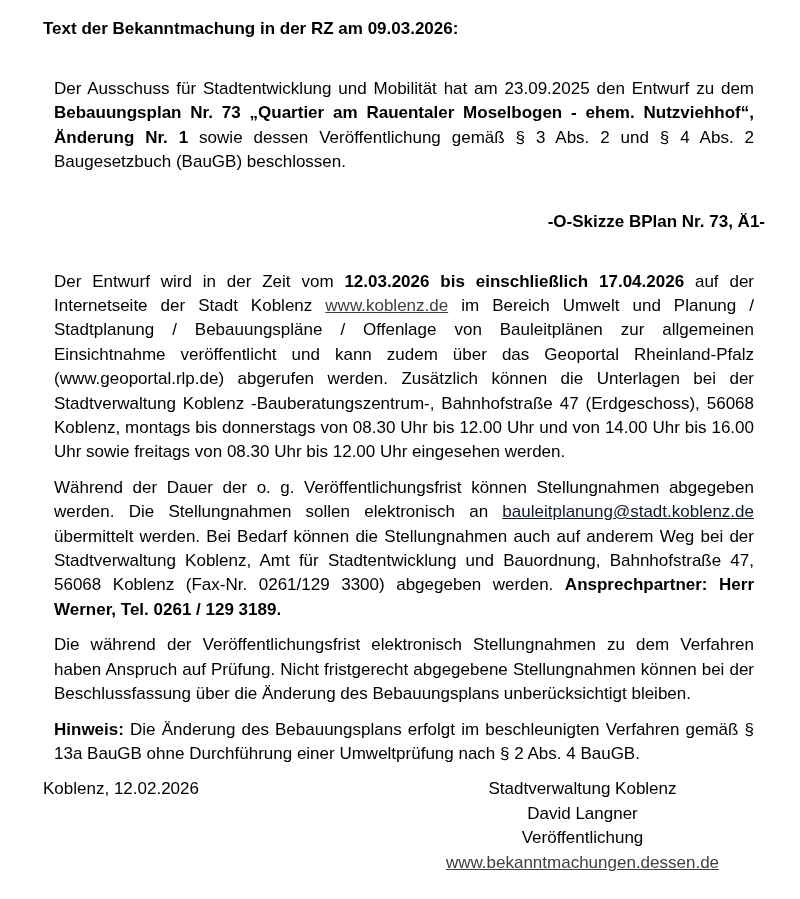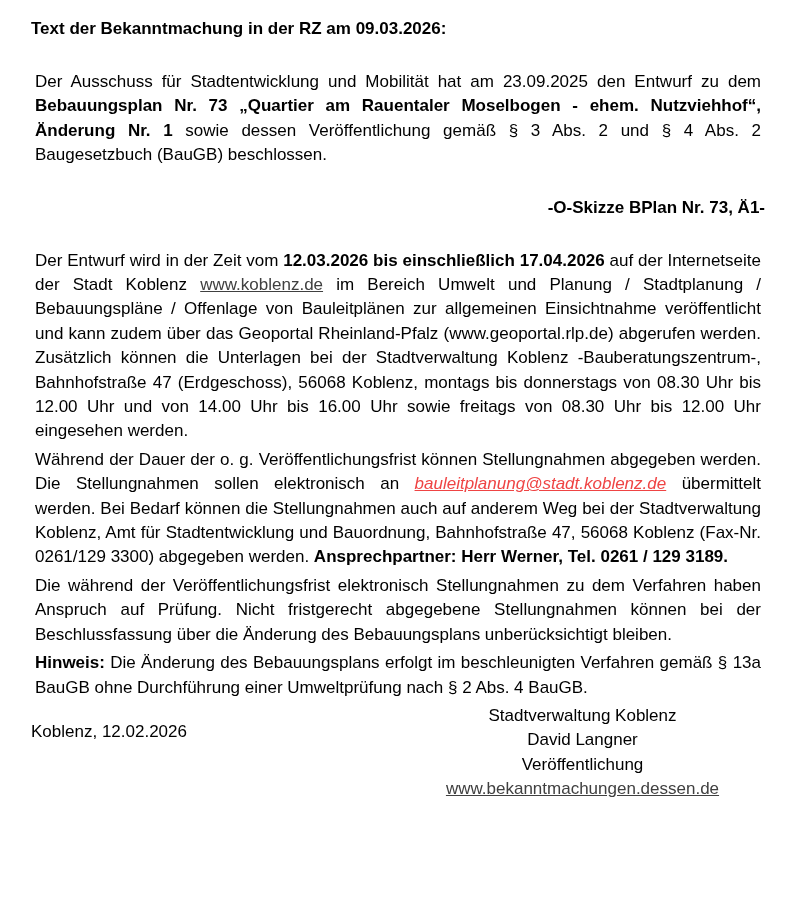--- a/index.html
+++ b/index.html
@@ -9,45 +9,45 @@
     height: 899px;
     overflow: hidden;
     font-family: "Liberation Sans", sans-serif;
     font-size: 17px;
     line-height: 24.4px;
     color: #000000;
   }
   .page {
     width: 788px;
     height: 899px;
-    padding: 17px 23px 0 31px;
+    padding: 17px 23px 0 43px;
   }
   p.body-par {
     text-align: justify;
-    margin: 4px;
+    margin: 11px;
   }
   .spacer { height: 24.4px; }
   .doc-title {
     font-weight: bold;
     text-align: left;
   }
   .sketch-heading {
     font-weight: bold;
     text-align: right;
   }
   b { font-weight: bold; }
   a { text-decoration: underline; cursor: pointer; }
   a.link-blue { color: #404040; }
-  a.link-black { color: #ef4444; font-style: italic; }
+  a.link-black { color: #0f172a; }
   .footer-row {
     display: flex;
     justify-content: space-between;
     align-items: flex-start;
   }
-  .place-date { text-align: right; white-space: nowrap; margin-top: 16px; }
+  .place-date { text-align: right; white-space: nowrap; }
   .signature {
     width: 365px;
     text-align: center;
   }
   .signature div { line-height: 24.4px; }
 </style>
 </head>
 <body>
 
 <div class="page">

